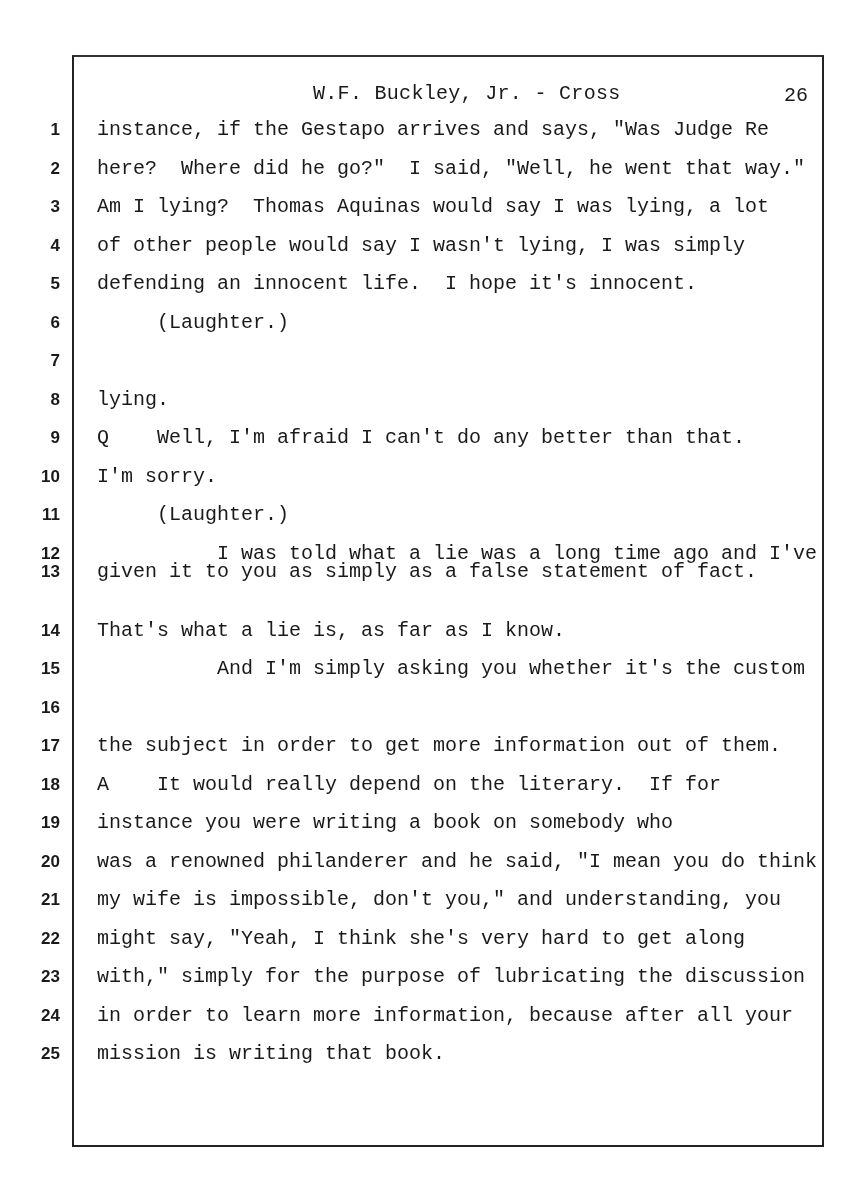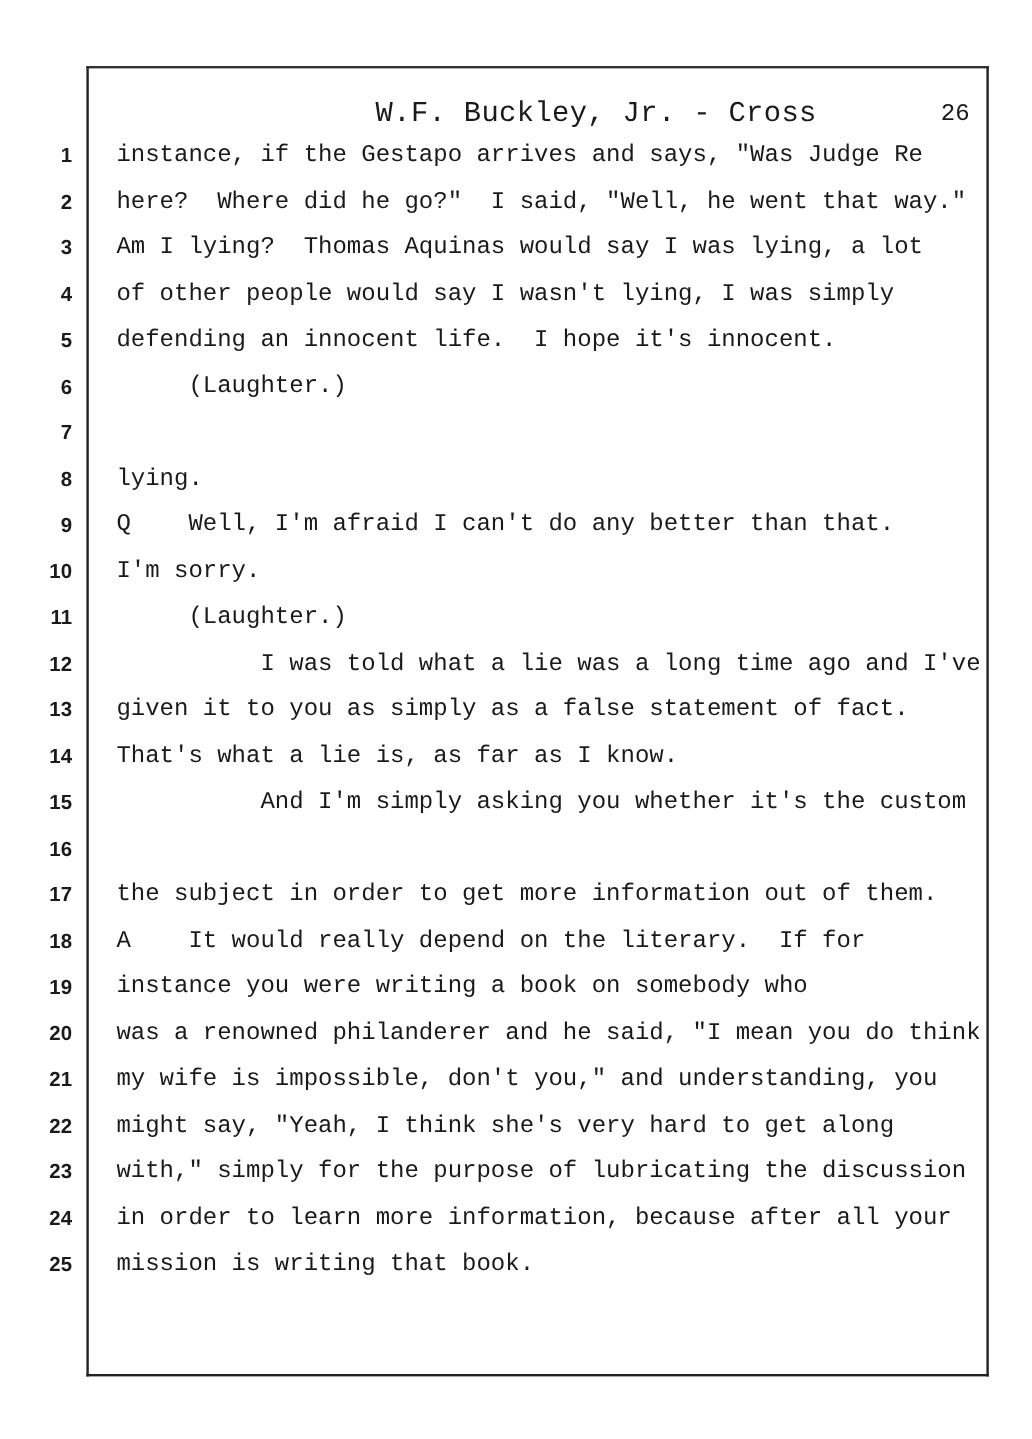--- a/index.html
+++ b/index.html
@@ -6,21 +6,21 @@
   body {
     width: 860px; height: 1199px; background: #ffffff; position: relative; overflow: hidden;
     font-family: "Liberation Mono", "DejaVu Sans Mono", monospace; color: #1a1a1a;
   }
   .page-frame {
     position: absolute; left: 72px; top: 55px; width: 752px; height: 1092px;
     border-left: 2px solid #222; border-top: 2px solid #333; border-right: 2px solid #222; border-bottom: 2px solid #222;
     box-sizing: border-box;
   }
   .header-title {
-    position: absolute; left: 313px; top: 82px; font-size: 24px; letter-spacing: 0.3px; white-space: pre;
+    position: absolute; left: 313px; top: 82px; font-size: 20px; letter-spacing: 0.3px; white-space: pre;
   }
   .page-number {
     position: absolute; left: 784px; top: 84px; font-size: 20px; white-space: pre;
   }
   .line-row { position: absolute; left: 0; width: 860px; height: 38px; }
   .line-num {
     position: absolute; left: 30px; width: 30px; text-align: right;
     font-family: "Liberation Sans", "DejaVu Sans", sans-serif; font-weight: bold; font-size: 17px; top: 2px;
   }
   .line-text {
@@ -76,21 +76,21 @@
       <span class="line-text">I'm sorry.</span>
     </div>
     <div class="line-row" style="top: 503px;">
       <span class="line-num">11</span>
       <span class="line-text">     (Laughter.)</span>
     </div>
     <div class="line-row" style="top: 541.5px;">
       <span class="line-num">12</span>
       <span class="line-text">          I was told what a lie was a long time ago and I've</span>
     </div>
-    <div class="line-row" style="top: 580px; text-decoration: underline;">
+    <div class="line-row" style="top: 560px; text-decoration: underline;">
       <span class="line-num">13</span>
       <span class="line-text">given it to you as simply as a false statement of fact.</span>
     </div>
     <div class="line-row" style="top: 618.5px;">
       <span class="line-num">14</span>
       <span class="line-text">That's what a lie is, as far as I know.</span>
     </div>
     <div class="line-row" style="top: 657px;">
       <span class="line-num">15</span>
       <span class="line-text">          And I'm simply asking you whether it's the custom</span>

